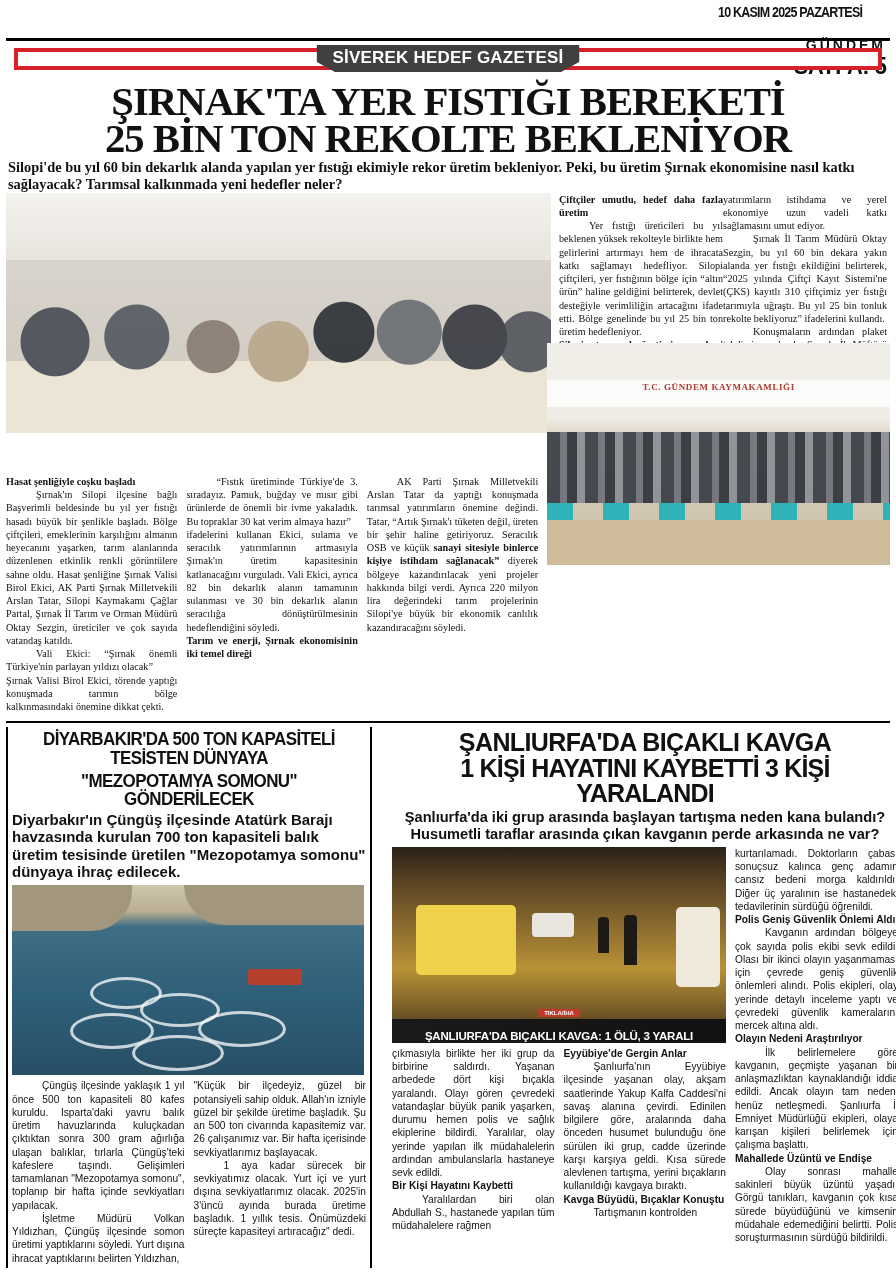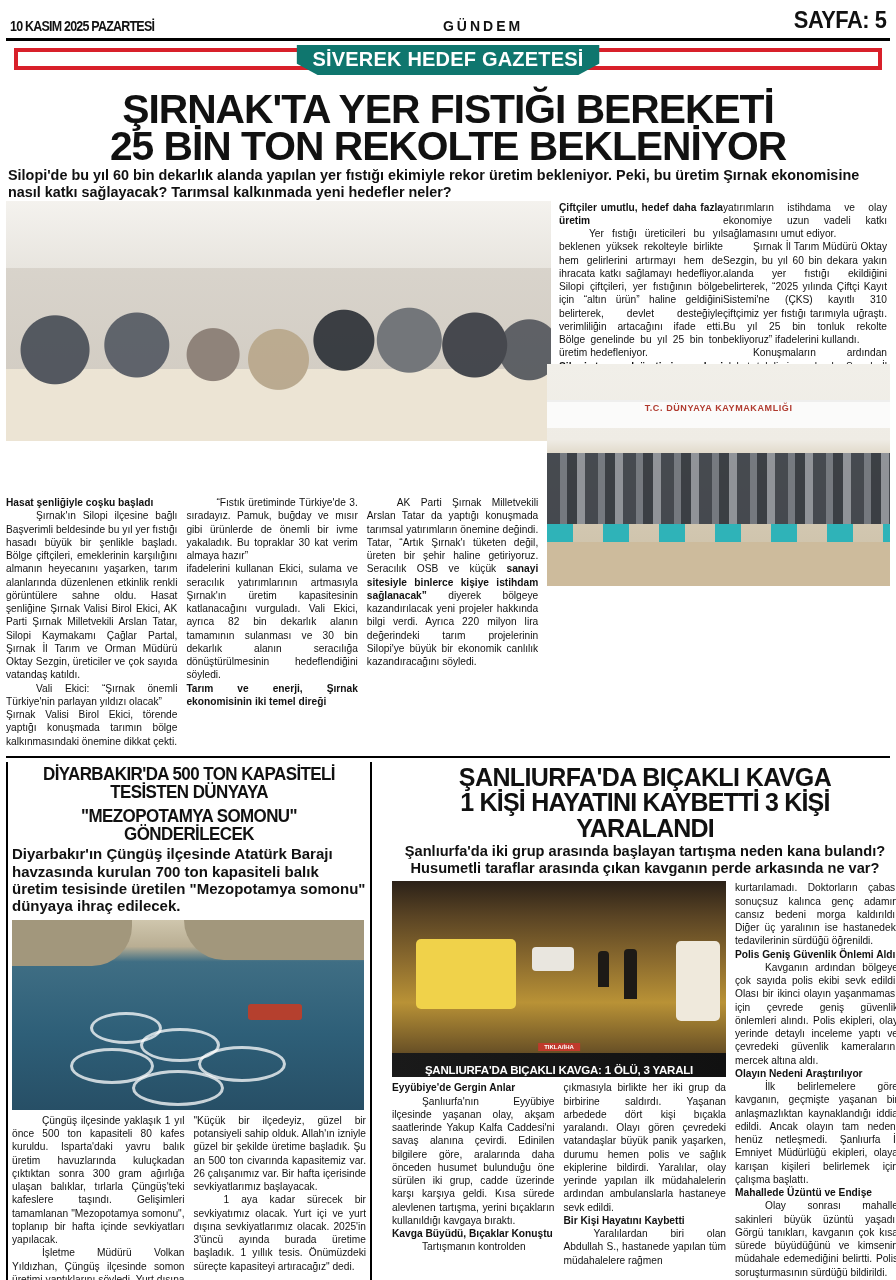--- a/index.html
+++ b/index.html
@@ -6,40 +6,40 @@
   body{
     width:896px;height:1280px;
     background:#ffffff;
     font-family:"Liberation Sans", sans-serif;
     color:#111;
     overflow:hidden;
   }
   .page{position:relative;width:896px;height:1280px;box-sizing:border-box;padding:0 6px;}
 
   
-  .masthead{display:flex;align-items:flex-end;justify-content:space-between;padding:4px 4px 2px 4px;height:30px;}
+  .masthead{display:flex;align-items:flex-end;justify-content:space-between;padding:4px 4px 2px 4px;height:30px;flex-direction:column;}
   .mast-date{font-weight:bold;font-size:14.5px;letter-spacing:-0.9px;transform:scaleX(.86);transform-origin:left bottom;white-space:nowrap;}
   .mast-center{font-weight:bold;font-size:14px;letter-spacing:3px;margin-top:17px;}
   .mast-page{font-weight:bold;font-size:23px;letter-spacing:-0.5px;transform:scaleX(.95);transform-origin:right bottom;}
   .rule-thick{height:3px;background:#000;margin:2px 0 0 0;}
 
   
   .banner-wrap{position:relative;height:30px;margin-top:4px;}
   .banner-bar{position:absolute;left:8px;right:8px;top:3px;height:22px;border:4px solid #d8202a;box-sizing:border-box;background:#fff;}
-  .banner-tab{position:absolute;left:50%;transform:translateX(-50%);top:0px;background:#0f766e;color:#fff;font-weight:bold;font-size:20px;letter-spacing:0.2px;padding:3px 16px 4px 16px;white-space:nowrap;
+  .banner-tab{position:absolute;left:50%;transform:translateX(-50%);top:0px;background:#404040;color:#fff;font-weight:bold;font-size:17px;letter-spacing:0.2px;padding:3px 16px 4px 16px;white-space:nowrap;
      clip-path:polygon(0 0,100% 0,100% 62%,93% 100%,7% 100%,0 62%);}
 
   
   .hl-main{text-align:center;font-weight:bold;line-height:0.93;letter-spacing:-1px;margin-top:2px;}
   .hl-main .l1{font-size:40px;display:block;transform:scaleX(1.02);}
   .hl-main .l2{font-size:40px;display:block;transform:scaleX(1.02);}
   .hl-sub{font-weight:bold;font-size:14.4px;line-height:1.15;margin-top:2px;padding:0 2px;}
 
   
-  .story1{margin-top:16px;}
+  .story1{margin-top:8px;font-family:Liberation Serif, serif;}
   .s1-grid{display:flex;gap:8px;}
   .s1-left{width:545px;}
   .s1-right{width:337px;display:flex;}
   .col{font-size:10.2px;line-height:1.30;text-align:justify;}
   .col p{margin:0;}
   .col .ind{text-indent:30px;}
   .sub-h{font-weight:bold;}
   .photo{background:#ccc;position:relative;overflow:hidden;}
 
   .trio{display:flex;gap:9px;margin-top:4px;}
@@ -134,21 +134,21 @@
         <div class="photo ph-tent" style="width:545px;height:240px;"></div>
       </div>
       <div class="s1-right">
         <div class="col" style="width:164px;">
           <p class="sub-h">Çiftçiler umutlu, hedef daha fazla üretim</p>
           <p class="ind">Yer fıstığı üreticileri bu yıl beklenen yüksek rekolteyle birlikte hem gelirlerini artırmayı hem de ihracata katkı sağlamayı hedefliyor. Silopi çiftçileri, yer fıstığının bölge için “altın ürün” haline geldiğini belirterek, devlet desteğiyle verimliliğin artacağını ifade etti. Bölge genelinde bu yıl 25 bin ton üretim hedefleniyor.</p>
           <p class="sub-h">Silopi, tarımsal üretimin merkezi olma yolunda</p>
           <p class="ind">Tarım yatırımlarının artmasıyla birlikte Silopi ve çevresinin Güneydoğu Anadolu'da önemli bir üretim üssü haline gelmesi bekleniyor. Hem kamu hem de özel sektör iş birliğiyle yürütülen projeler, Şırnak'ın kalkınma sürecine ivme kazandırıyor. Bölge halkı, yeni</p>
         </div>
         <div class="col" style="width:164px;">
-          <p>yatırımların istihdama ve olay ekonomiye uzun vadeli katkı sağlamasını umut ediyor.</p>
+          <p>yatırımların istihdama ve yerel ekonomiye uzun vadeli katkı sağlamasını umut ediyor.</p>
           <p class="ind">Şırnak İl Tarım Müdürü Oktay Sezgin, bu yıl 60 bin dekara yakın alanda yer fıstığı ekildiğini belirterek, “2025 yılında Çiftçi Kayıt Sistemi'ne (ÇKS) kayıtlı 310 çiftçimiz yer fıstığı tarımıyla uğraştı. Bu yıl 25 bin tonluk rekolte bekliyoruz” ifadelerini kullandı.</p>
           <p class="ind"><span>Konuşmaların ardından plaket takdimi yapılarak, Şırnak İl Müftüsü Orhan Örnek tarafından dua okundu. Programın sonunda Vali Birol Ekici ve Milletvekili Arslan Tatar, traktöre binerek ilk yer fıstığı hasadını gerçekleştirdi. Renkli görüntülere sahne olan şenlik, üreticilerin büyük ilgisiyle sona erdi. </span><span class="sub-h">Haber-İHA-</span></p>
         </div>
       </div>
     </div>
 
     <div class="trio">
       <div class="col">
         <p class="sub-h">Hasat şenliğiyle coşku başladı</p>
         <p class="ind">Şırnak'ın Silopi ilçesine bağlı Başverimli beldesinde bu yıl yer fıstığı hasadı büyük bir şenlikle başladı. Bölge çiftçileri, emeklerinin karşılığını almanın heyecanını yaşarken, tarım alanlarında düzenlenen etkinlik renkli görüntülere sahne oldu. Hasat şenliğine Şırnak Valisi Birol Ekici, AK Parti Şırnak Milletvekili Arslan Tatar, Silopi Kaymakamı Çağlar Partal, Şırnak İl Tarım ve Orman Müdürü Oktay Sezgin, üreticiler ve çok sayıda vatandaş katıldı.</p>
@@ -158,21 +158,21 @@
       <div class="col">
         <p class="ind">“Fıstık üretiminde Türkiye'de 3. sıradayız. Pamuk, buğday ve mısır gibi ürünlerde de önemli bir ivme yakaladık. Bu topraklar 30 kat verim almaya hazır”</p>
         <p>ifadelerini kullanan Ekici, sulama ve seracılık yatırımlarının artmasıyla Şırnak'ın üretim kapasitesinin katlanacağını vurguladı. Vali Ekici, ayrıca 82 bin dekarlık alanın tamamının sulanması ve 30 bin dekarlık alanın seracılığa dönüştürülmesinin hedeflendiğini söyledi.</p>
         <p class="sub-h">Tarım ve enerji, Şırnak ekonomisinin iki temel direği</p>
       </div>
       <div class="col">
         <p class="ind"><span>AK Parti Şırnak Milletvekili Arslan Tatar da yaptığı konuşmada tarımsal yatırımların önemine değindi. Tatar, “Artık Şırnak'ı tüketen değil, üreten bir şehir haline getiriyoruz. Seracılık OSB ve küçük </span><span class="sub-h">sanayi sitesiyle binlerce kişiye istihdam sağlanacak”</span><span> diyerek bölgeye kazandırılacak yeni projeler hakkında bilgi verdi. Ayrıca 220 milyon lira değerindeki tarım projelerinin Silopi'ye büyük bir ekonomik canlılık kazandıracağını söyledi.</span></p>
       </div>
       <div class="photo ph-crowd" style="width:352px;height:222px;margin-top:-222px;align-self:flex-start;position:relative;top:90px;">
         <div class="tentbar"></div>
-        <div class="txt">T.C. DÜNYAYA KAYMAKAMLIĞI</div>
+        <div class="txt">T.C. GÜNDEM KAYMAKAMLIĞI</div>
         <div class="people"></div>
         <div class="stools"></div>
         <div class="ground"></div>
       </div>
     </div>
   </div>
 
   <div class="thin-rule" style="margin-top:8px;"></div>
 
   <div class="bottom">
@@ -221,29 +221,29 @@
             <div class="car" style="left:140px;top:66px;width:42px;height:24px;"></div>
             <div class="person" style="left:206px;top:70px;width:11px;height:36px;"></div>
             <div class="person" style="left:232px;top:68px;width:13px;height:50px;"></div>
             <div class="van" style="right:6px;top:60px;width:44px;height:80px;background:#efe9dc;"></div>
             <div class="tag">TIKLA/İHA</div>
             <div class="capbar"></div>
             <div class="cap">ŞANLIURFA'DA BIÇAKLI KAVGA: 1 ÖLÜ, 3 YARALI</div>
           </div>
           <div class="b-right-cols" style="margin-top:4px;">
             <div class="col">
+              <p>çıkmasıyla birlikte her iki grup da birbirine saldırdı. Yaşanan arbedede dört kişi bıçakla yaralandı. Olayı gören çevredeki vatandaşlar büyük panik yaşarken, durumu hemen polis ve sağlık ekiplerine bildirdi. Yaralılar, olay yerinde yapılan ilk müdahalelerin ardından ambulanslarla hastaneye sevk edildi.</p>
+              <p class="sub-h">Bir Kişi Hayatını Kaybetti</p>
+              <p class="ind">Yaralılardan biri olan Abdullah S., hastanede yapılan tüm müdahalelere rağmen</p>
+            </div>
+            <div class="col">
               <p class="sub-h">Eyyübiye'de Gergin Anlar</p>
               <p class="ind">Şanlıurfa'nın Eyyübiye ilçesinde yaşanan olay, akşam saatlerinde Yakup Kalfa Caddesi'ni savaş alanına çevirdi. Edinilen bilgilere göre, aralarında daha önceden husumet bulunduğu öne sürülen iki grup, cadde üzerinde karşı karşıya geldi. Kısa sürede alevlenen tartışma, yerini bıçakların kullanıldığı kavgaya bıraktı.</p>
               <p class="sub-h">Kavga Büyüdü, Bıçaklar Konuştu</p>
               <p class="ind">Tartışmanın kontrolden</p>
-            </div>
-            <div class="col">
-              <p>çıkmasıyla birlikte her iki grup da birbirine saldırdı. Yaşanan arbedede dört kişi bıçakla yaralandı. Olayı gören çevredeki vatandaşlar büyük panik yaşarken, durumu hemen polis ve sağlık ekiplerine bildirdi. Yaralılar, olay yerinde yapılan ilk müdahalelerin ardından ambulanslarla hastaneye sevk edildi.</p>
-              <p class="sub-h">Bir Kişi Hayatını Kaybetti</p>
-              <p class="ind">Yaralılardan biri olan Abdullah S., hastanede yapılan tüm müdahalelere rağmen</p>
             </div>
           </div>
         </div>
         <div class="col" style="width:170px;">
           <p>kurtarılamadı. Doktorların çabası sonuçsuz kalınca genç adamın cansız bedeni morga kaldırıldı. Diğer üç yaralının ise hastanedeki tedavilerinin sürdüğü öğrenildi.</p>
           <p class="sub-h">Polis Geniş Güvenlik Önlemi Aldı</p>
           <p class="ind">Kavganın ardından bölgeye çok sayıda polis ekibi sevk edildi. Olası bir ikinci olayın yaşanmaması için çevrede geniş güvenlik önlemleri alındı. Polis ekipleri, olay yerinde detaylı inceleme yaptı ve çevredeki güvenlik kameralarını mercek altına aldı.</p>
           <p class="sub-h">Olayın Nedeni Araştırılıyor</p>
           <p class="ind">İlk belirlemelere göre kavganın, geçmişte yaşanan bir anlaşmazlıktan kaynaklandığı iddia edildi. Ancak olayın tam nedeni henüz netleşmedi. Şanlıurfa İl Emniyet Müdürlüğü ekipleri, olaya karışan kişileri belirlemek için çalışma başlattı.</p>
           <p class="sub-h">Mahallede Üzüntü ve Endişe</p>

